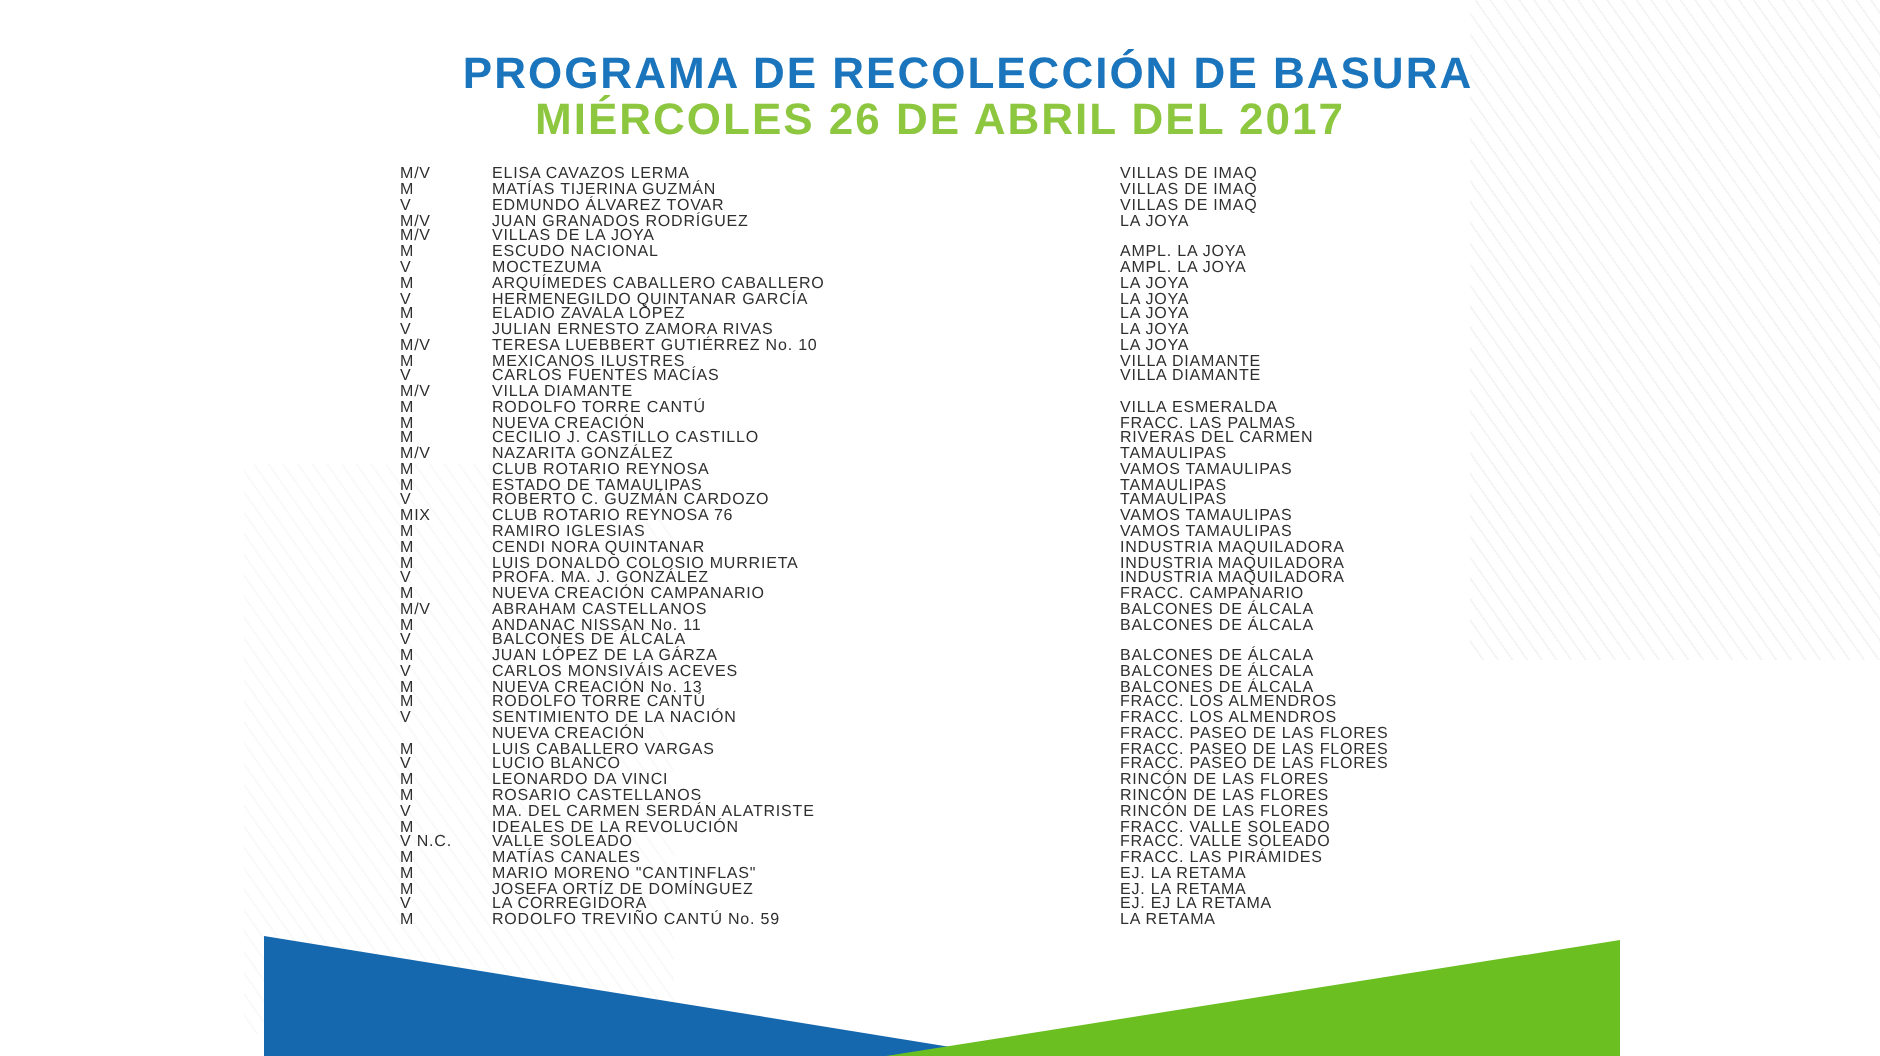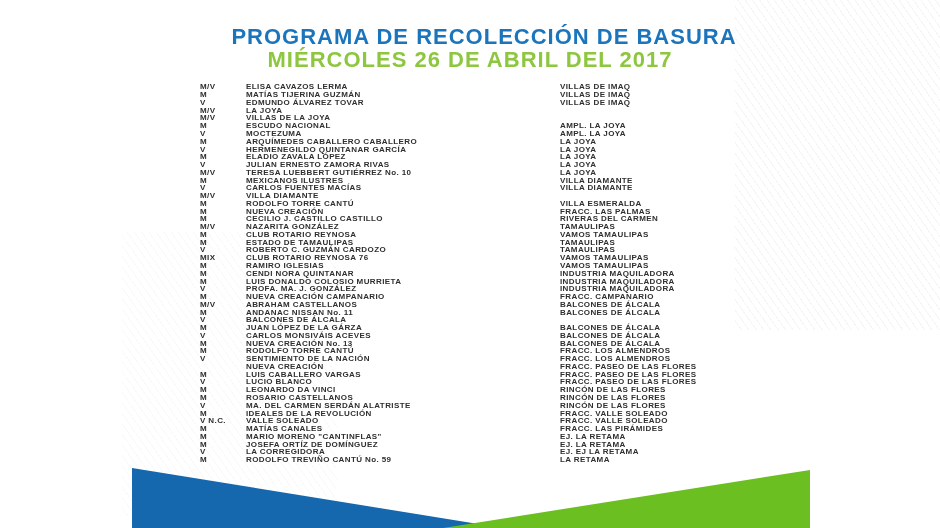--- a/index.html
+++ b/index.html
@@ -27,21 +27,21 @@
     font-weight:bold;white-space:nowrap;z-index:2;
   }
   .hdr.title{top:24px;font-size:22px;letter-spacing:1px;color:var(--title-blue);margin-left:14px;}
   .hdr.date{top:47px;font-size:22px;letter-spacing:1px;color:var(--date-green);}
   .table{
     position:absolute;left:200px;top:83px;width:575px;z-index:2;
   }
   .row{
     display:flex;align-items:center;
     height:7.77px;
-    font-size:8px;font-weight:bold;letter-spacing:.4px;
+    font-size:8px;font-weight:normal;letter-spacing:.4px;
     color:var(--text-color);white-space:nowrap;
   }
   .col-code{width:46px;flex:none;overflow:hidden;}
   .col-name{width:314px;flex:none;overflow:hidden;}
   .col-area{flex:1;overflow:hidden;}
   .wedges{position:absolute;left:0;top:0;z-index:3;pointer-events:none;}
 </style>
 </head>
 <body>
 
@@ -64,20 +64,21 @@
       <span class="col-name">MATÍAS TIJERINA GUZMÁN</span>
       <span class="col-area">VILLAS DE IMAQ</span>
     </div>
       <div class="row">
       <span class="col-code">V</span>
       <span class="col-name">EDMUNDO ÁLVAREZ TOVAR</span>
       <span class="col-area">VILLAS DE IMAQ</span>
     </div>
       <div class="row">
       <span class="col-code">M/V</span>
+      <span class="col-name">JUAN GRANADOS RODRÍGUEZ</span>
       <span class="col-area">LA JOYA</span>
     </div>
       <div class="row">
       <span class="col-code">M/V</span>
       <span class="col-area">VILLAS DE LA JOYA</span>
     </div>
       <div class="row">
       <span class="col-code">M</span>
       <span class="col-name">ESCUDO NACIONAL</span>
       <span class="col-area">AMPL. LA JOYA</span>

